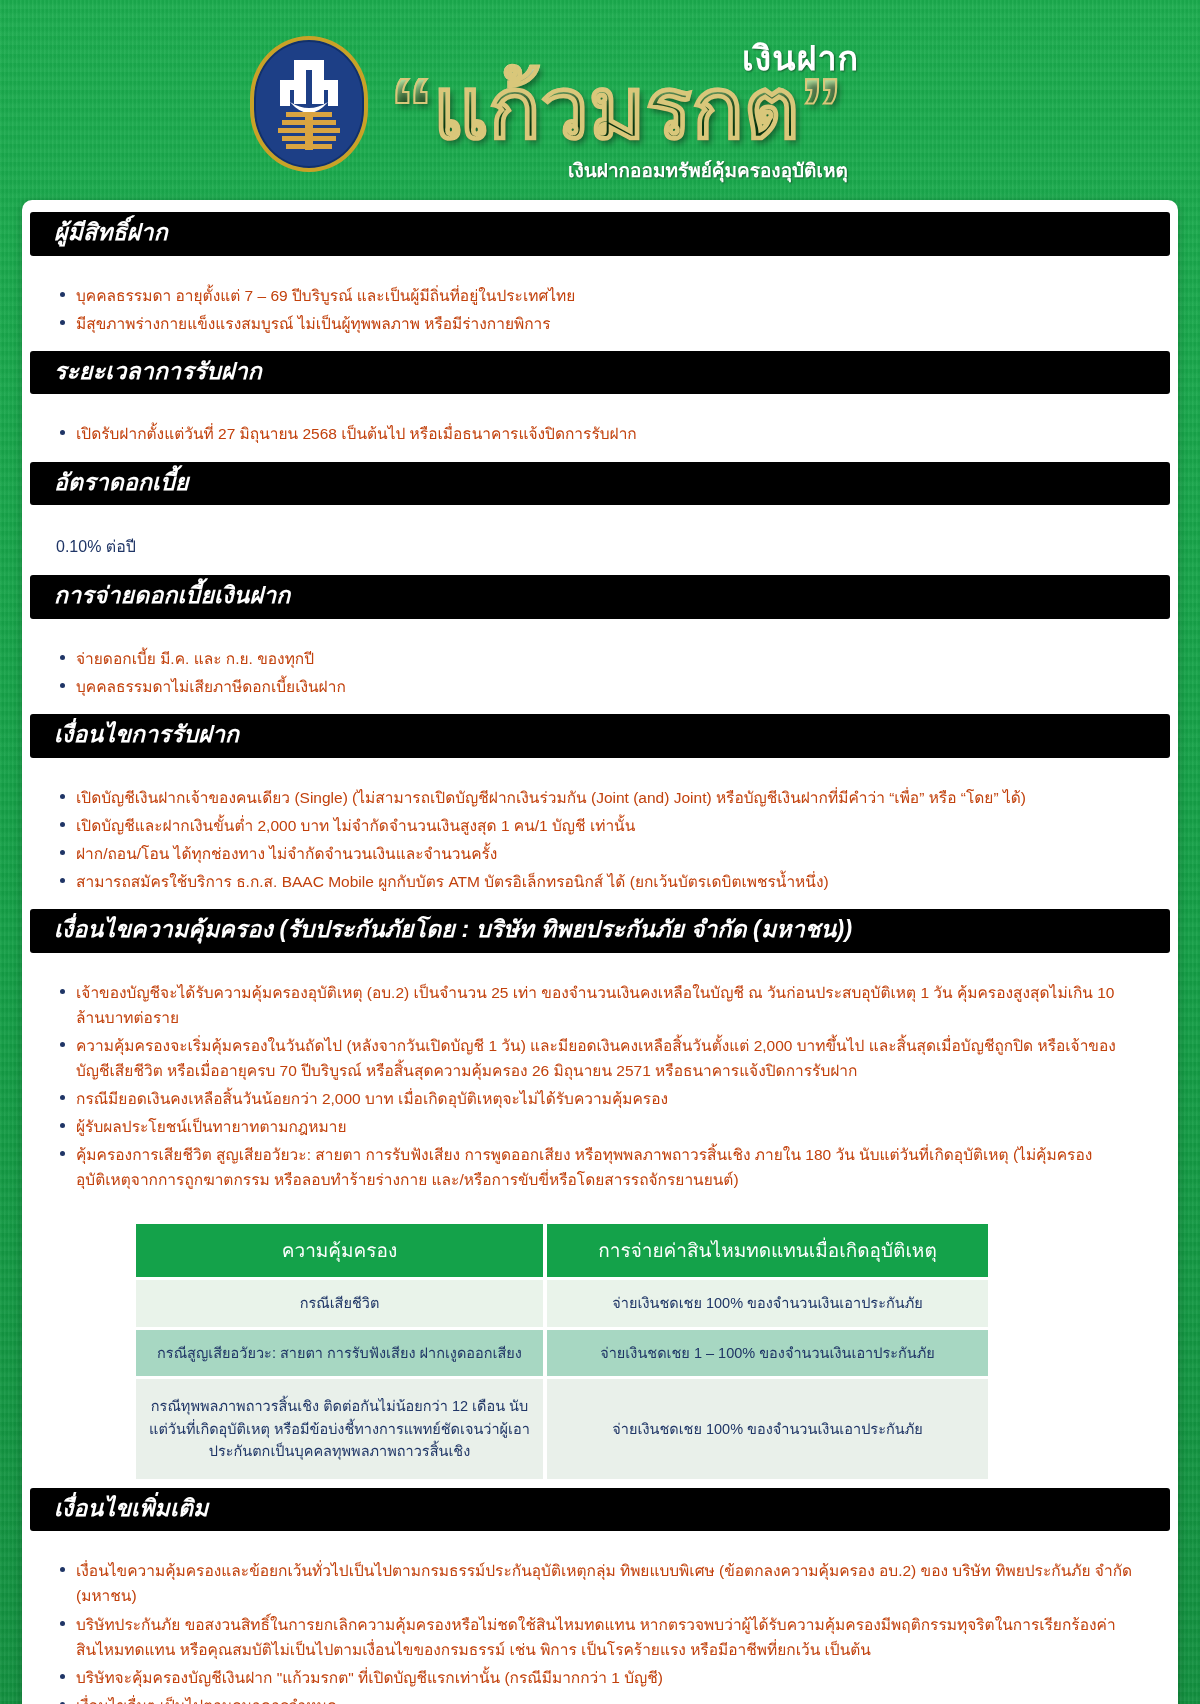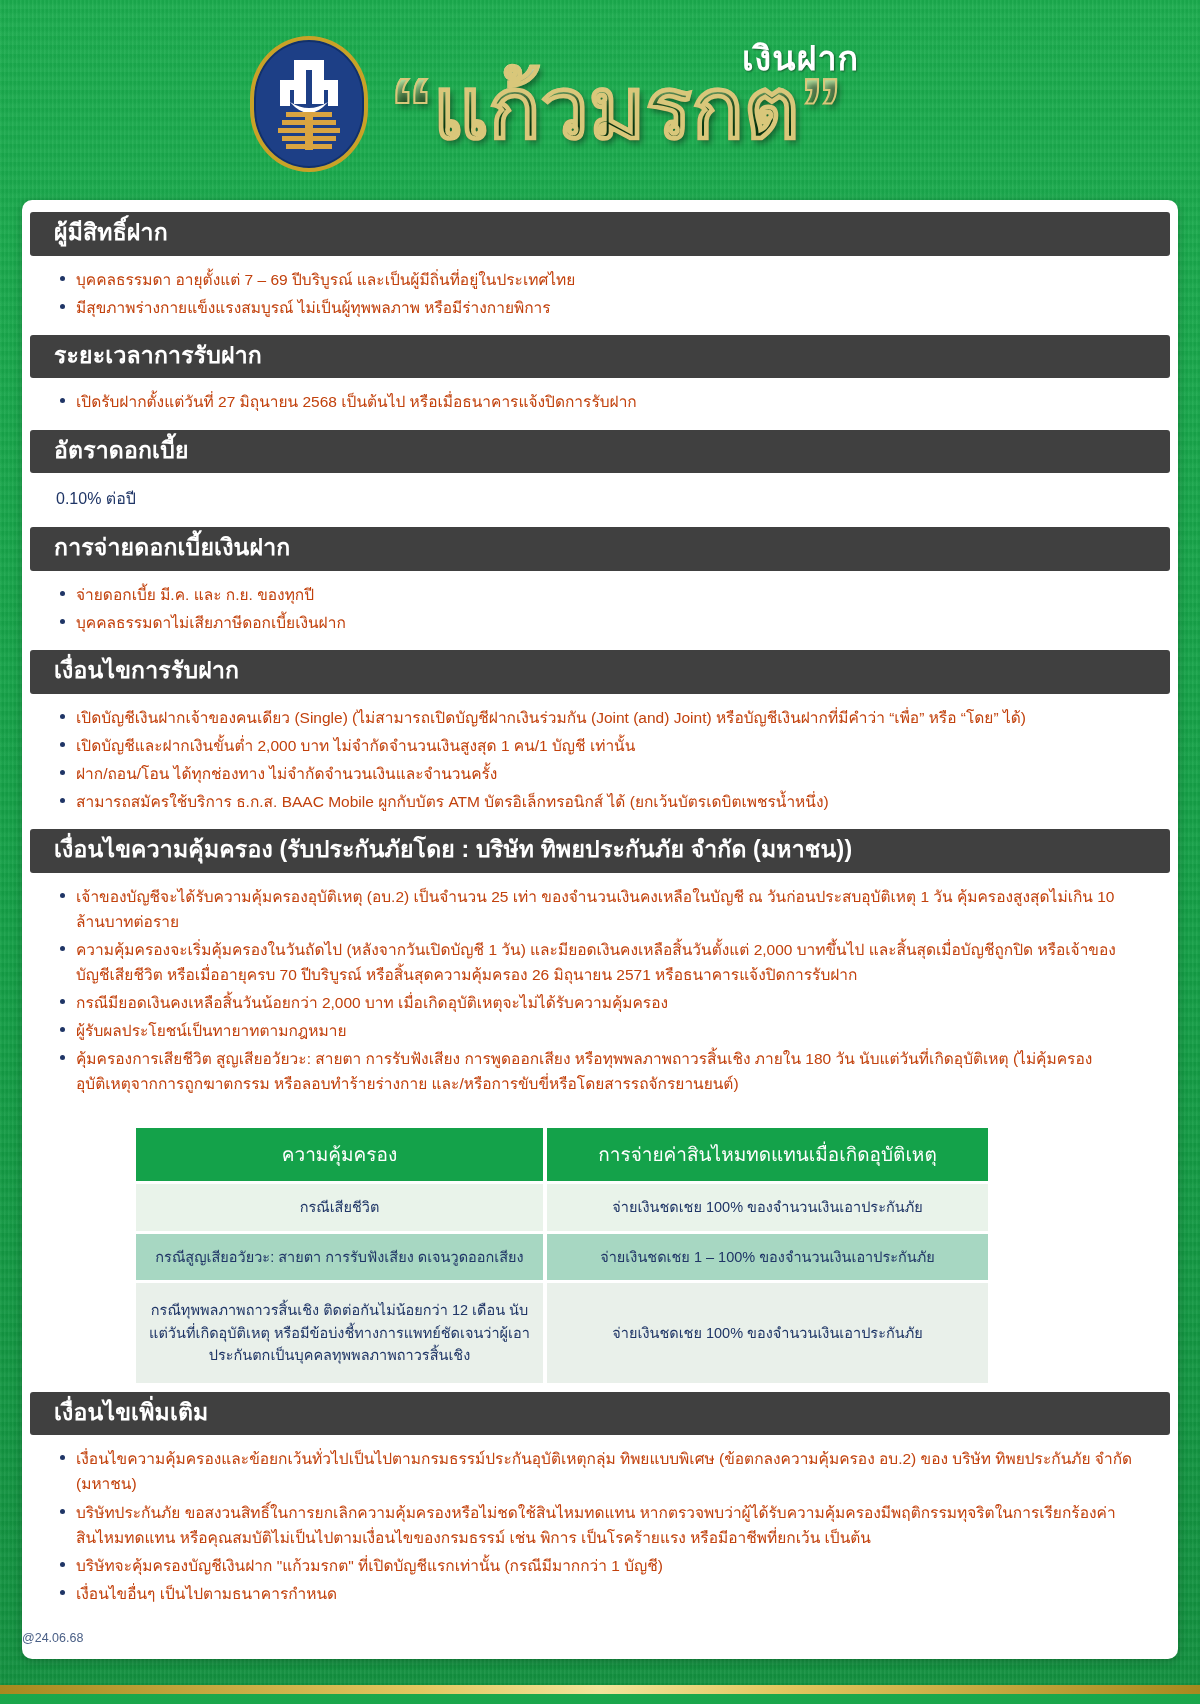--- a/index.html
+++ b/index.html
@@ -79,29 +79,30 @@
   
   .card{
     margin:0 22px;
     background:#ffffff;
     border-radius:10px;
     padding:10px 0 14px 0;
     box-shadow:0 2px 10px rgba(0,0,0,.22);
     overflow:hidden;
   }
   .sec-head{
-    background:#404040;
+    background:#000000;
     color:#ffffff;
     font-size:23px;
     font-weight:bold;
     padding:7px 24px 9px 24px;
-    margin:0 8px 0 8px;
+    margin:0 8px 16px 8px;
     border-radius:3px;
     letter-spacing:.2px;
     line-height:1.2;
+    font-style:italic;
   }
   .sec-head.first{ margin-top:2px; }
   .sec-body{
     padding:11px 34px 12px 34px;
     color:#1f3566;
   }
   ul.bullets{ list-style:none; }
   ul.bullets > li{
     position:relative;
     padding-left:20px;
@@ -207,20 +208,21 @@
           <rect x="32" y="100" width="54" height="5"></rect>
           <rect x="36" y="108" width="46" height="5"></rect>
           <rect x="55" y="76" width="8" height="38"></rect>
         </g>
       </svg>
     </div>
 
     <div class="title-block">
       <div class="sub-top">เงินฝาก</div>
       <div class="main-title">“แก้วมรกต”</div>
+      <div class="sub-bottom">เงินฝากออมทรัพย์คุ้มครองอุบัติเหตุ</div>
     </div>
   </div>
 
   <div class="card">
 
     <div class="sec-head first">ผู้มีสิทธิ์ฝาก</div>
     <div class="sec-body">
       <ul class="bullets">
         <li>บุคคลธรรมดา อายุตั้งแต่ 7 – 69 ปีบริบูรณ์ และเป็นผู้มีถิ่นที่อยู่ในประเทศไทย</li>
         <li>มีสุขภาพร่างกายแข็งแรงสมบูรณ์ ไม่เป็นผู้ทุพพลภาพ หรือมีร่างกายพิการ</li>
@@ -276,21 +278,21 @@
           <th>ความคุ้มครอง</th>
           <th>การจ่ายค่าสินไหมทดแทนเมื่อเกิดอุบัติเหตุ</th>
         </tr>
       </thead>
       <tbody>
         <tr class="r1">
           <td class="left-cell">กรณีเสียชีวิต</td>
           <td>จ่ายเงินชดเชย 100% ของจำนวนเงินเอาประกันภัย</td>
         </tr>
         <tr class="r2">
-          <td class="left-cell">กรณีสูญเสียอวัยวะ: สายตา การรับฟังเสียง  ดเจนวูดออกเสียง</td>
+          <td class="left-cell">กรณีสูญเสียอวัยวะ: สายตา การรับฟังเสียง  ฝากเงูดออกเสียง</td>
           <td>จ่ายเงินชดเชย 1 – 100% ของจำนวนเงินเอาประกันภัย</td>
         </tr>
         <tr class="r3">
           <td class="left-cell">กรณีทุพพลภาพถาวรสิ้นเชิง ติดต่อกันไม่น้อยกว่า 12 เดือน นับแต่วันที่เกิดอุบัติเหตุ หรือมีข้อบ่งชี้ทางการแพทย์ชัดเจนว่าผู้เอาประกันตกเป็นบุคคลทุพพลภาพถาวรสิ้นเชิง</td>
           <td>จ่ายเงินชดเชย 100% ของจำนวนเงินเอาประกันภัย</td>
         </tr>
       </tbody>
     </table>
 
     <div class="sec-head">เงื่อนไขเพิ่มเติม</div>

